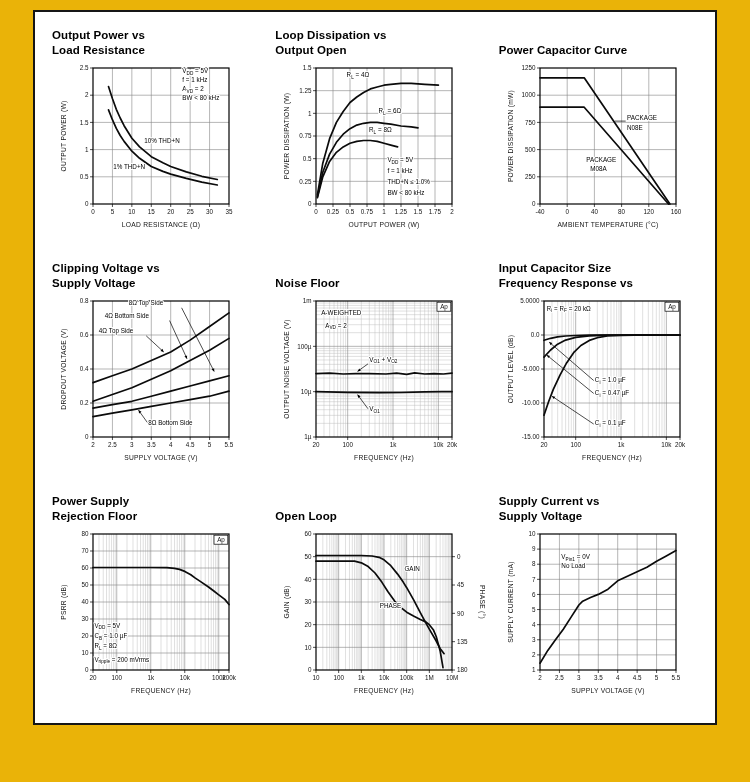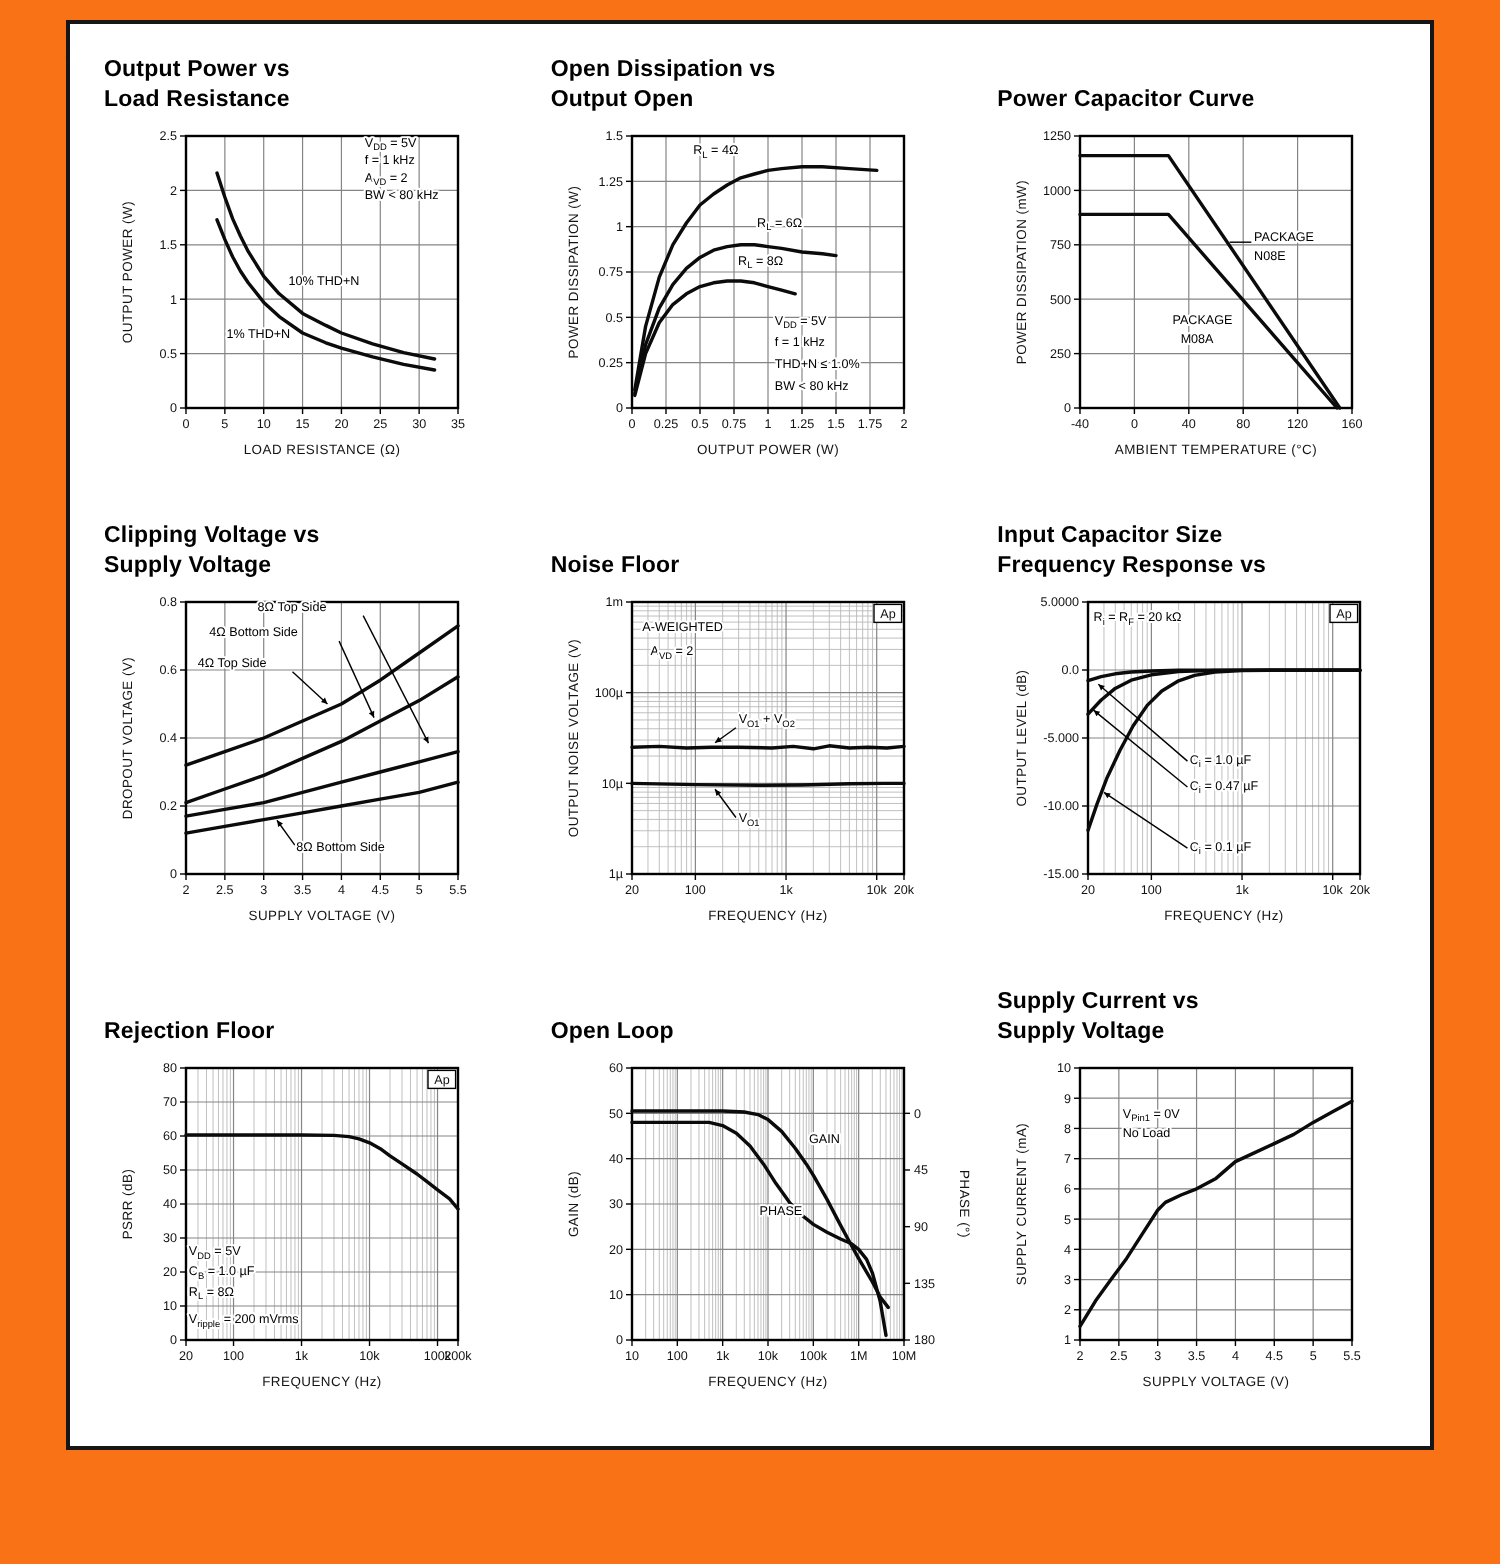--- a/index.html
+++ b/index.html
@@ -1,17 +1,17 @@
 <!DOCTYPE html>
 <html><head>
 <meta charset="utf-8">
 <style>
   html,body{margin:0;padding:0;background:#fff;}
   body{width:750px;height:782px;font-family:"Liberation Sans","DejaVu Sans",sans-serif;}
-  .page{position:relative;width:750px;height:782px;background:#f97316;overflow:hidden;}
+  .page{position:relative;width:750px;height:782px;background:#eab308;overflow:hidden;}
   .charts-panel{
     position:absolute;left:33px;top:10px;width:684px;height:715px;
     border:2px solid #161616;box-sizing:border-box;background:#fff;
     display:grid;grid-template-columns:1fr 1fr 1fr;grid-template-rows:1fr 1fr 1fr;
     padding:12px 0 0 10px;
   }
   .cell{overflow:hidden;}
   .chart-title{
     display:flex;flex-direction:column;justify-content:flex-end;
     height:33px;padding-left:7px;font-weight:bold;font-size:11.5px;
@@ -94,21 +94,21 @@
           <text x="125.37142857142857" y="22.143999999999977" class="ann"><tspan>f = 1 kHz</tspan></text>
           <text x="125.37142857142857" y="30.847999999999985" class="ann"><tspan>A</tspan><tspan dy="1.8" font-size="4.7px">VD</tspan><tspan dy="-1.8"> = 2</tspan></text>
           <text x="125.37142857142857" y="39.55199999999999" class="ann"><tspan>BW &lt; 80 kHz</tspan></text>
           <text x="87.29142857142857" y="82.528" class="ann"><tspan>10% THD+N</tspan></text>
           <text x="56.205714285714286" y="109.184" class="ann"><tspan>1% THD+N</tspan></text>
         </svg>
     </div>
 
     <div class="cell">
       <div class="chart-title">
-        <span>Open Dissipation vs</span>
+        <span>Loop Dissipation vs</span>
         <span>Output Open</span>
       </div>
       <svg class="chart" width="186" height="176" viewBox="0 0 186 176">
           <line x1="36" y1="144" x2="36" y2="147" class="tickmark"></line>
           <text x="36" y="154" text-anchor="middle" class="tick">0</text>
           <line x1="53" y1="8" x2="53" y2="144" class="grid-major"></line>
           <line x1="53" y1="144" x2="53" y2="147" class="tickmark"></line>
           <text x="53" y="154" text-anchor="middle" class="tick">0.25</text>
           <line x1="70" y1="8" x2="70" y2="144" class="grid-major"></line>
           <line x1="70" y1="144" x2="70" y2="147" class="tickmark"></line>
@@ -444,20 +444,21 @@
           <text x="90.87378648170147" y="88.92" class="ann"><tspan>C</tspan><tspan dy="1.8" font-size="4.7px">i</tspan><tspan dy="-1.8"> = 1.0 µF</tspan></text>
           <text x="90.87378648170147" y="101.84" class="ann"><tspan>C</tspan><tspan dy="1.8" font-size="4.7px">i</tspan><tspan dy="-1.8"> = 0.47 µF</tspan></text>
           <text x="90.87378648170147" y="132.44" class="ann"><tspan>C</tspan><tspan dy="1.8" font-size="4.7px">i</tspan><tspan dy="-1.8"> = 0.1 µF</tspan></text>
           <rect x="161" y="9.2" width="13.8" height="9" class="ap-box"></rect>
           <text x="168" y="16.2" text-anchor="middle" class="tick">Ap</text>
         </svg>
     </div>
 
     <div class="cell">
       <div class="chart-title">
+        <span>Power Supply</span>
         <span>Rejection Floor</span>
       </div>
       <svg class="chart" width="186" height="176" viewBox="0 0 186 176">
           <line x1="41.98710280789316" y1="8" x2="41.98710280789316" y2="144" class="grid-minor"></line>
           <line x1="46.23501985257536" y1="8" x2="46.23501985257536" y2="144" class="grid-minor"></line>
           <line x1="49.529960294849275" y1="8" x2="49.529960294849275" y2="144" class="grid-minor"></line>
           <line x1="52.22212266046852" y1="8" x2="52.22212266046852" y2="144" class="grid-minor"></line>
           <line x1="54.49831350790937" y1="8" x2="54.49831350790937" y2="144" class="grid-minor"></line>
           <line x1="56.47003970515072" y1="8" x2="56.47003970515072" y2="144" class="grid-minor"></line>
           <line x1="58.20922546836168" y1="8" x2="58.20922546836168" y2="144" class="grid-minor"></line>

